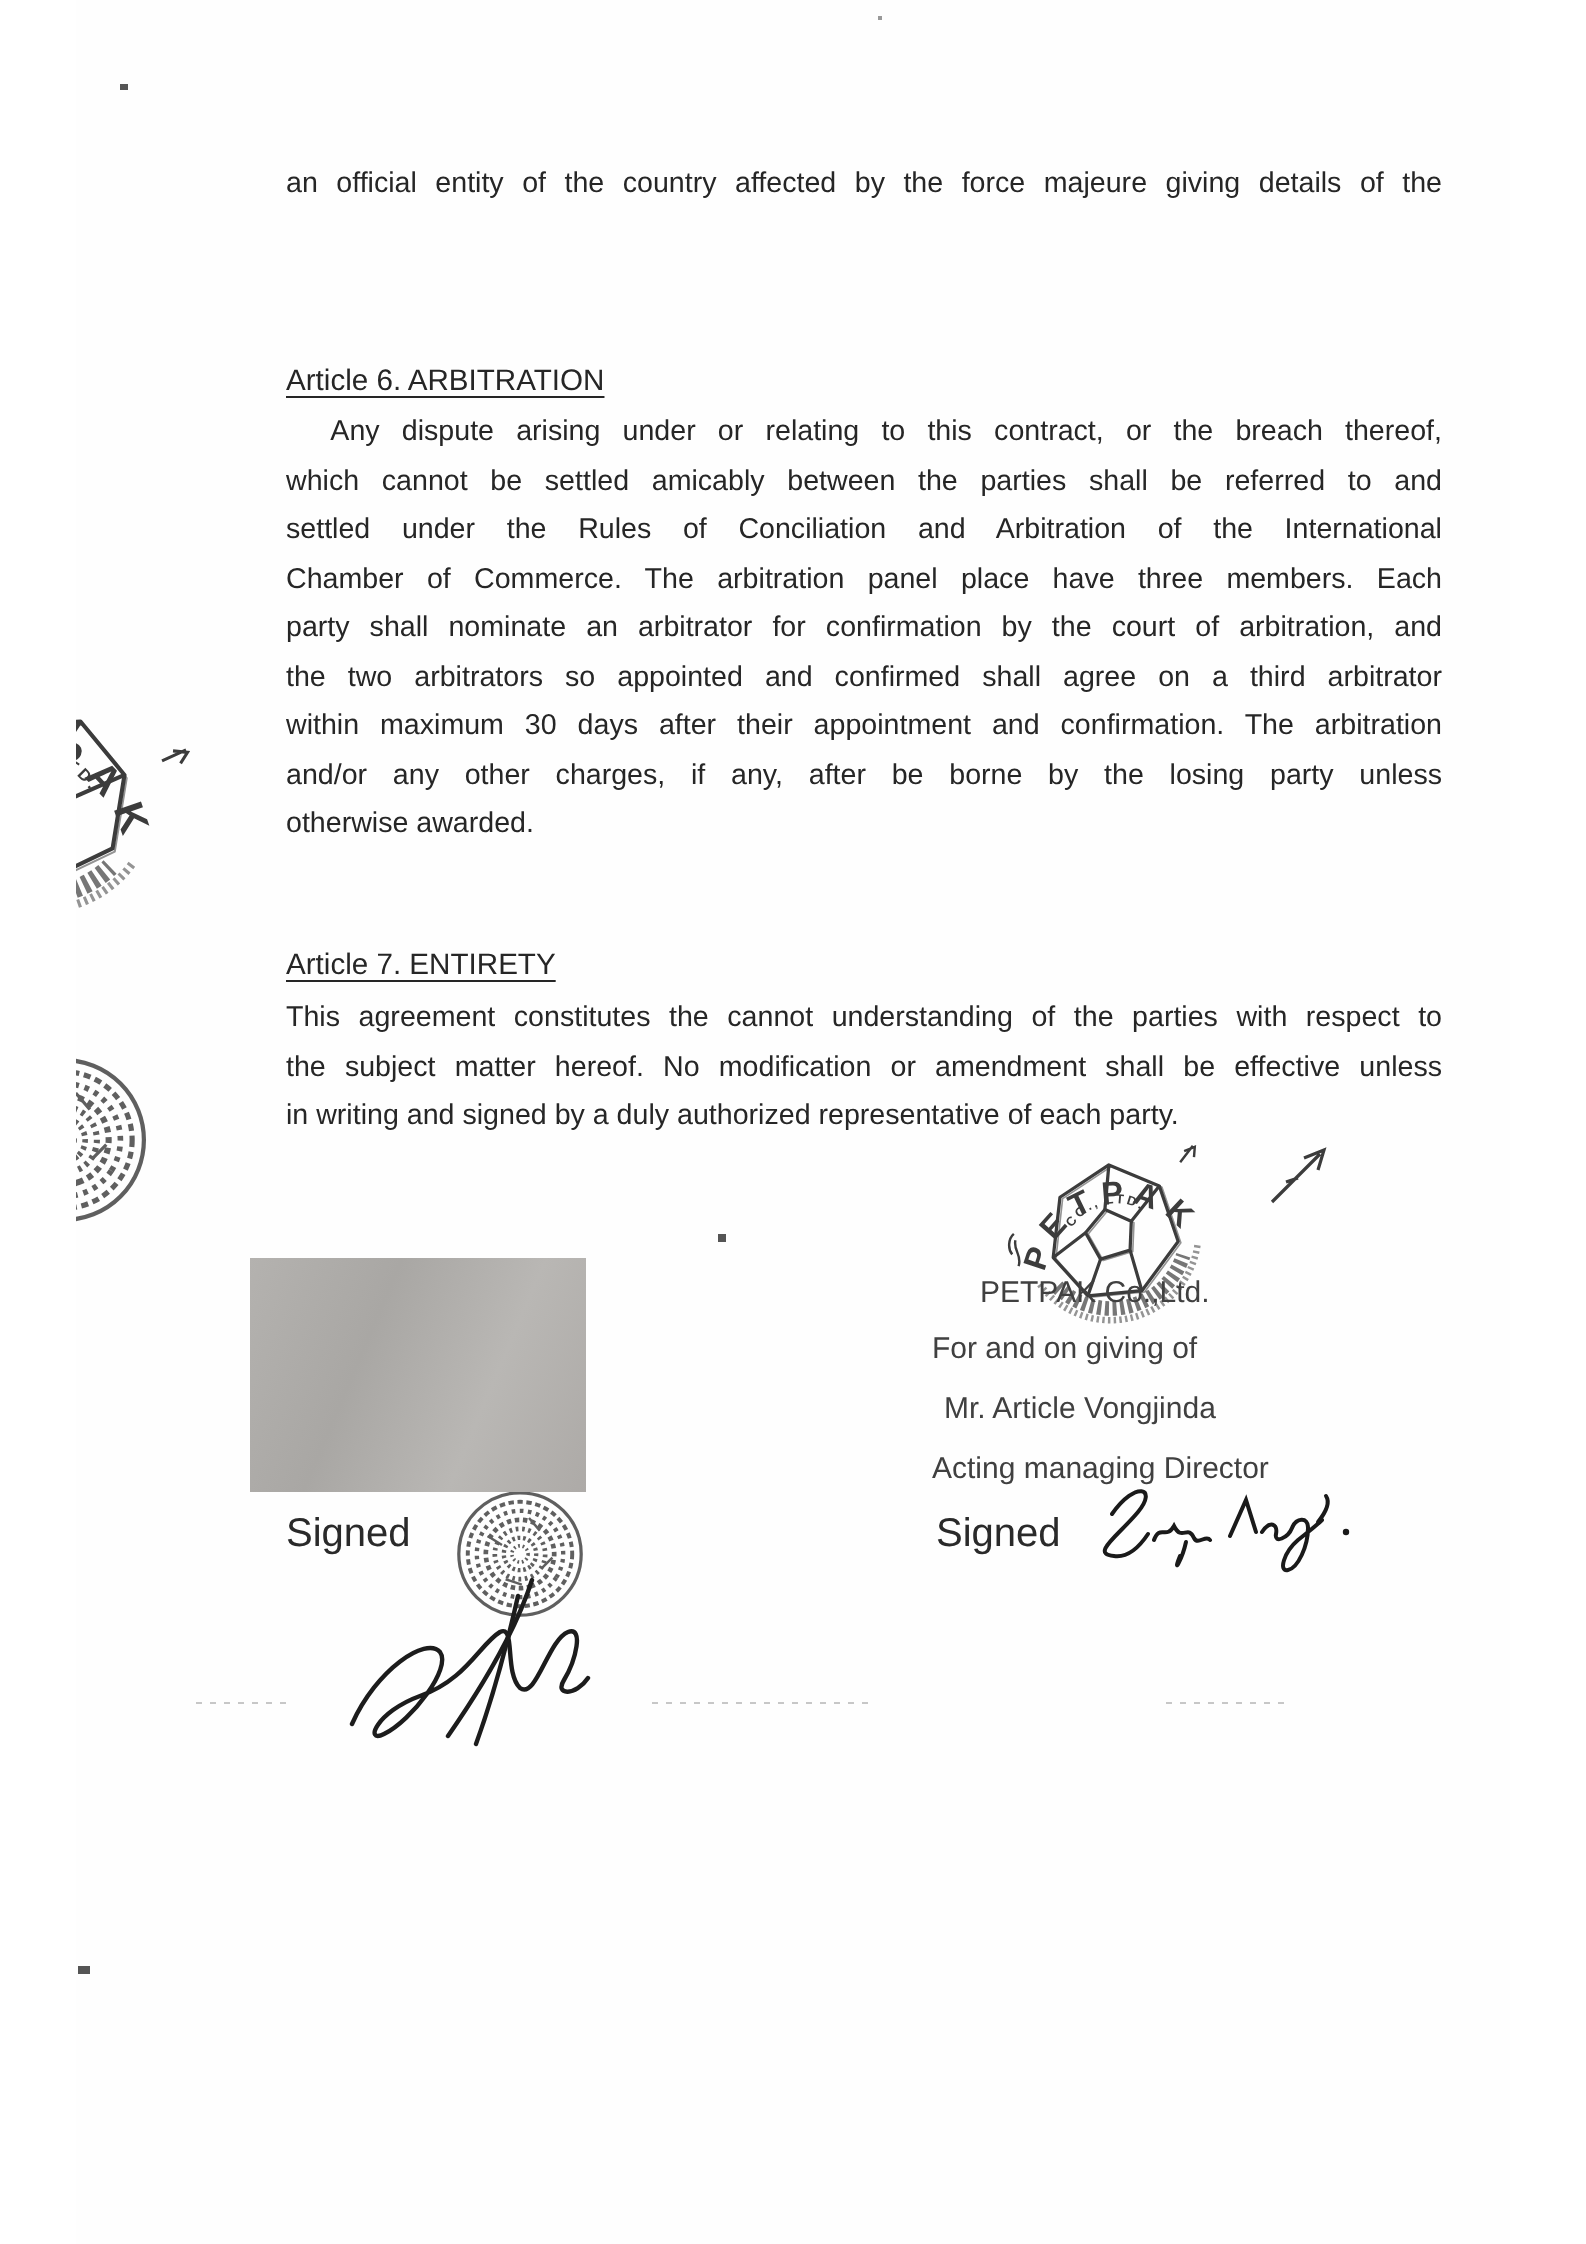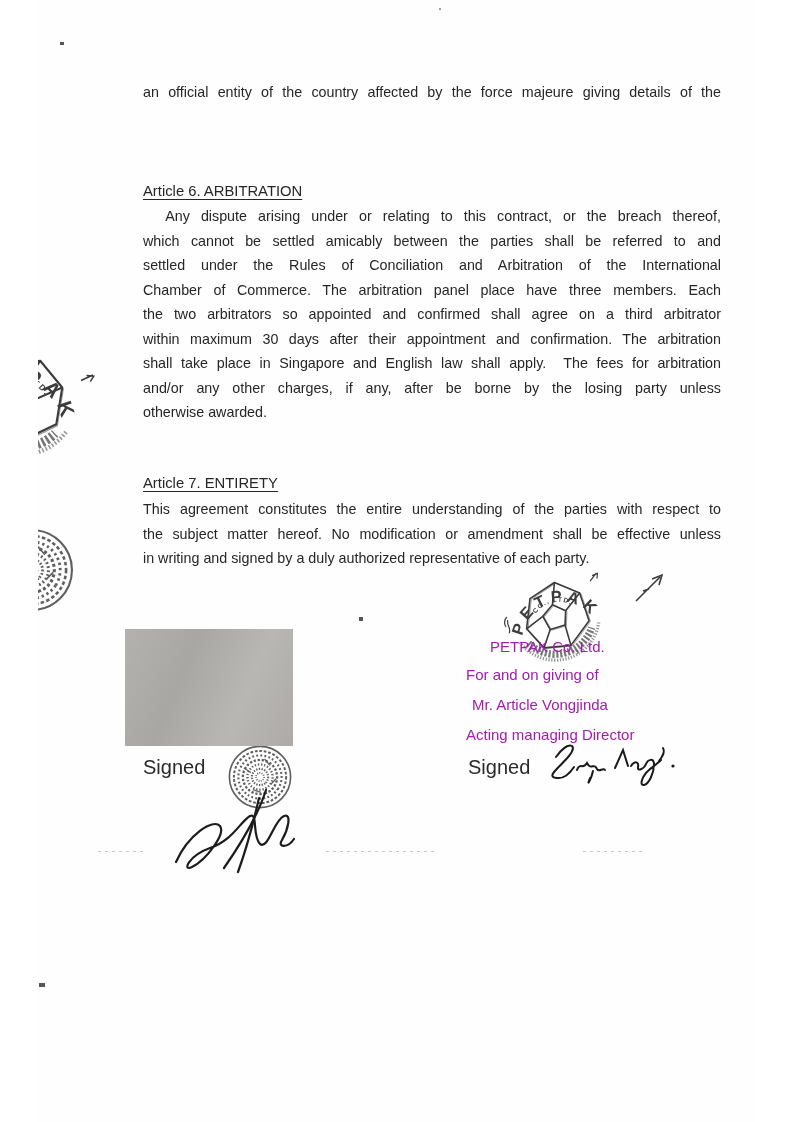--- a/index.html
+++ b/index.html
@@ -9,21 +9,21 @@
     font-family:"Liberation Sans", sans-serif;
     color:#262626;
   }
   .textblock { position:absolute; left:105px; width:578px; font-size:14.3px; line-height:24.5px; color:#262626; }
   .jl { text-align:justify; text-align-last:justify; white-space:pre-wrap; width:100%; }
   .jl-last { text-align-last:left; }
   .heading {
     position:absolute; left:105px; font-size:14.8px; line-height:20px;
     text-decoration:underline; text-underline-offset:3px; color:#262626;text-align:right;
   }
-  .rline { position:absolute; font-size:15px; line-height:19px; color:#a21caf; white-space:nowrap; }
+  .rline { position:absolute; font-size:15px; line-height:19px; color:#404040; white-space:nowrap; }
   .signed-label { position:absolute; font-size:20px; color:#2a2a2a; }
   .redaction {
     position:absolute; left:87px; top:629px; width:168px; height:117px;
     background:linear-gradient(113deg,#b4b2af 0%, #a9a7a4 35%, #b9b7b4 68%, #adaaa7 100%);
     z-index:4;
   }
   .stamp-svg { position:absolute; z-index:3; }
   .sig-svg { position:absolute; z-index:6; }
   .speck { position:absolute; background:#555; z-index:2; }
   .faint-dash { position:absolute; height:1px; opacity:.75; z-index:1;
@@ -80,31 +80,31 @@
       <div class="jl">an official entity of the country affected by the force majeure giving details of the</div>
     </div>
 
   <div class="heading" style="top:181px">Article 6. ARBITRATION</div>
 
   <div class="textblock" style="top:204px">
       <div class="jl">&nbsp;&nbsp;Any dispute arising under or relating to this contract, or the breach thereof,</div>
       <div class="jl">which cannot be settled amicably between the parties shall be referred to and</div>
       <div class="jl">settled under the Rules of Conciliation and Arbitration of the International</div>
       <div class="jl">Chamber of Commerce. The arbitration panel place have three members. Each</div>
+      <div class="jl">party shall nominate an arbitrator for confirmation by the court of arbitration, and</div>
       <div class="jl">the two arbitrators so appointed and confirmed shall agree on a third arbitrator</div>
       <div class="jl">within maximum 30 days after their appointment and confirmation. The arbitration</div>
-      <div class="jl">shall take place in Singapore and English law shall apply.&nbsp; The fees for arbitration</div>
       <div class="jl">and/or any other charges, if any, after be borne by the losing party unless</div>
       <div class="jl jl-last">otherwise awarded.</div>
     </div>
 
   <div class="heading" style="top:473px">Article 7. ENTIRETY</div>
 
   <div class="textblock" style="top:497px">
-      <div class="jl">This agreement constitutes the entire understanding of the parties with respect to</div>
+      <div class="jl">This agreement constitutes the cannot understanding of the parties with respect to</div>
       <div class="jl">the subject matter hereof. No modification or amendment shall be effective unless</div>
       <div class="jl jl-last">in writing and signed by a duly authorized representative of each party.</div>
     </div>
 
   <svg class="stamp-svg" style="left:452px; top:550px; transform:rotate(-14deg)" width="130" height="130" viewBox="-80 -80 160 160">
     <use href="#petpakStampG"></use>
   </svg>
 
   <svg class="stamp-svg" style="left:592px; top:565px" width="45" height="45" viewBox="0 0 45 45">
     <path d="M 6,36 L 30,12 m -8,2 l 10,-4 l -3,10 m -16,6 l 6,-2" fill="none" stroke="#3c3c3c" stroke-width="1.6"></path>

